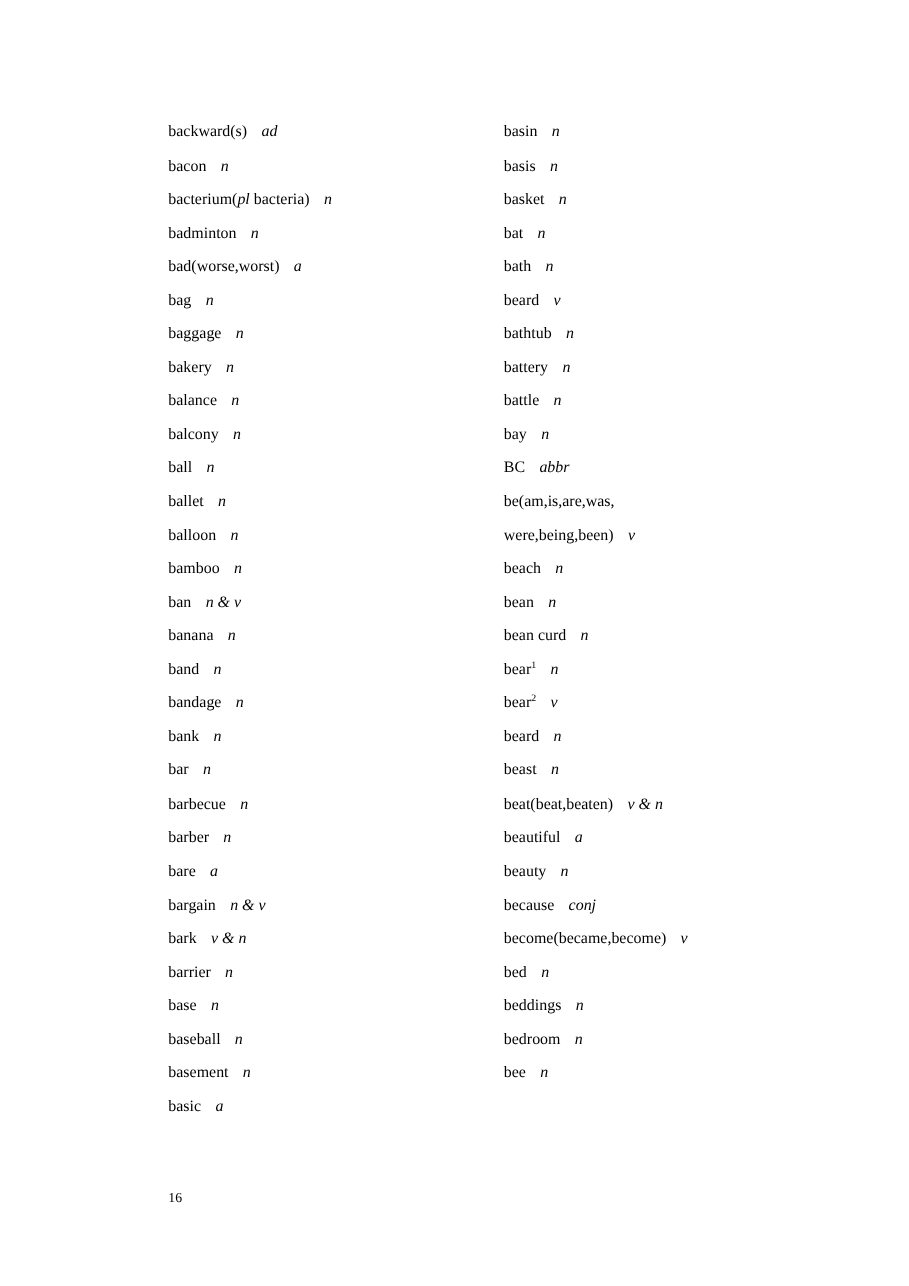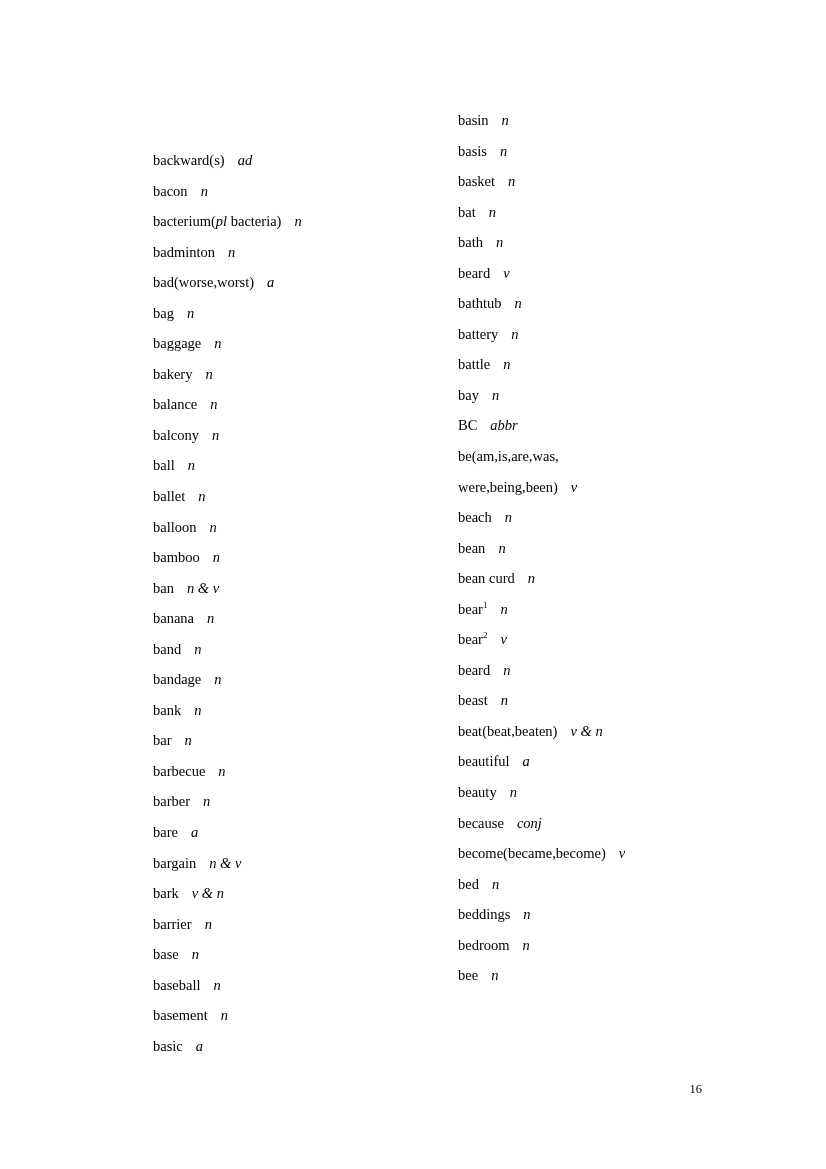--- a/index.html
+++ b/index.html
@@ -7,33 +7,33 @@
     position: relative;
     width: 826px;
     height: 1169px;
     background: #ffffff;
     font-family: "Liberation Serif", "DejaVu Serif", serif;
     font-size: 14.5px;
     color: #000000;
     overflow: hidden;
   }
   .col { position: absolute; top: 105px; }
-  .col-left  { left: 153px; margin-top: 40px; }
+  .col-left  { left: 153px; }
   .col-right { left: 458px; }
   .row { height: 30.55px; line-height: 30.55px; white-space: pre; }
   .word { font-style: normal; }
   .mid-italic { font-style: italic; }
   .pos { font-style: italic; margin-left: 13px; }
   sup.word-sup { font-size: 9px; line-height: 0; vertical-align: super; }
   .footer {
     position: absolute;
     top: 1080px;
     left: 153px;
     width: 549px;
-    text-align: right;
+    text-align: left;
     font-size: 12.5px;
     line-height: 18px;
   }
 </style>
 </head>
 <body>
 
 <div class="page">
   <div class="col col-left" id="col-left">
       <div class="row"><span class="word">backward(s)</span><span class="pos">ad</span></div>

